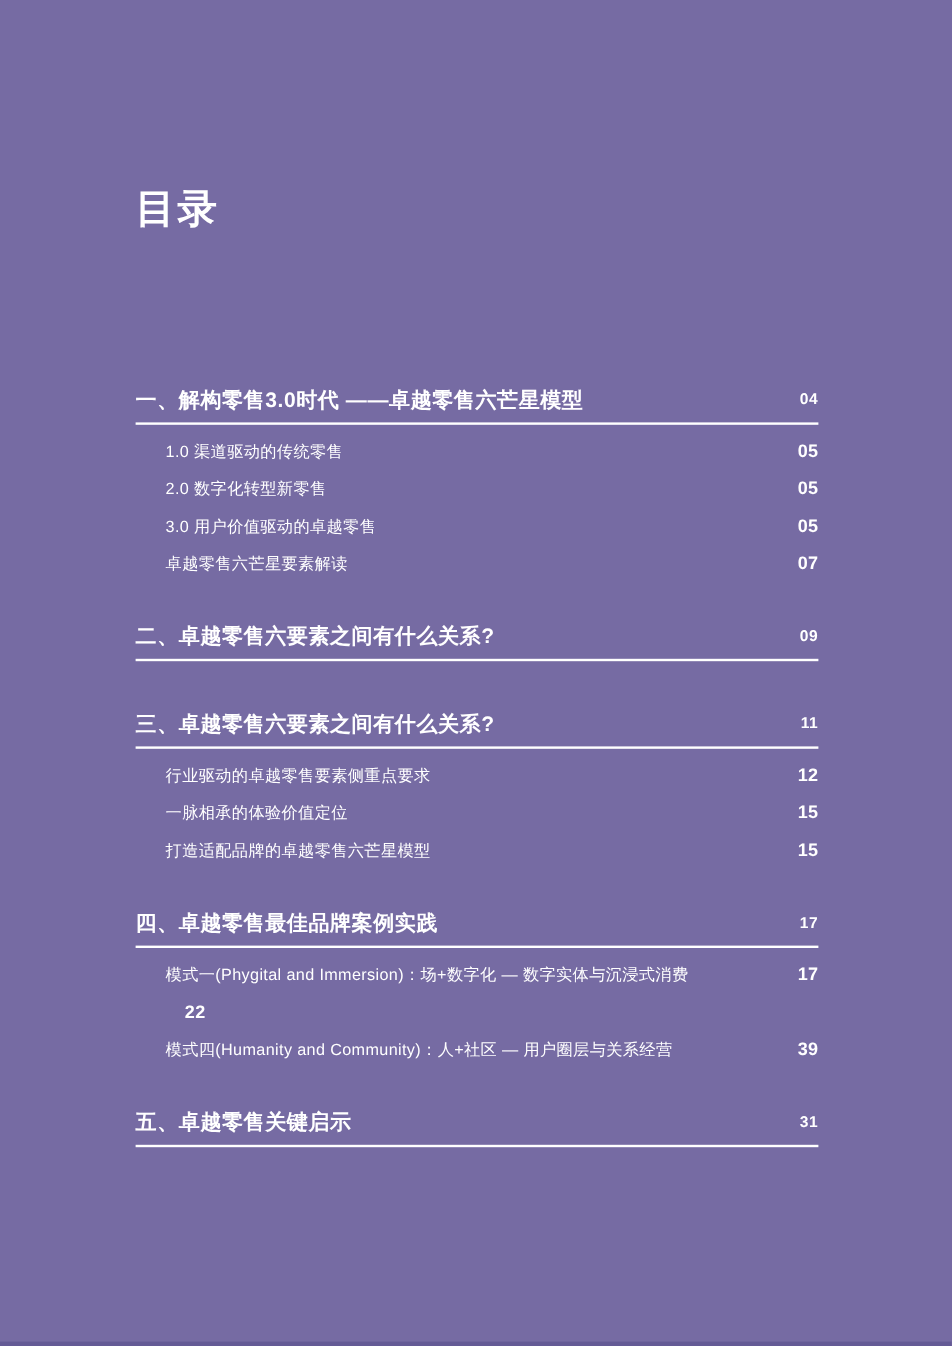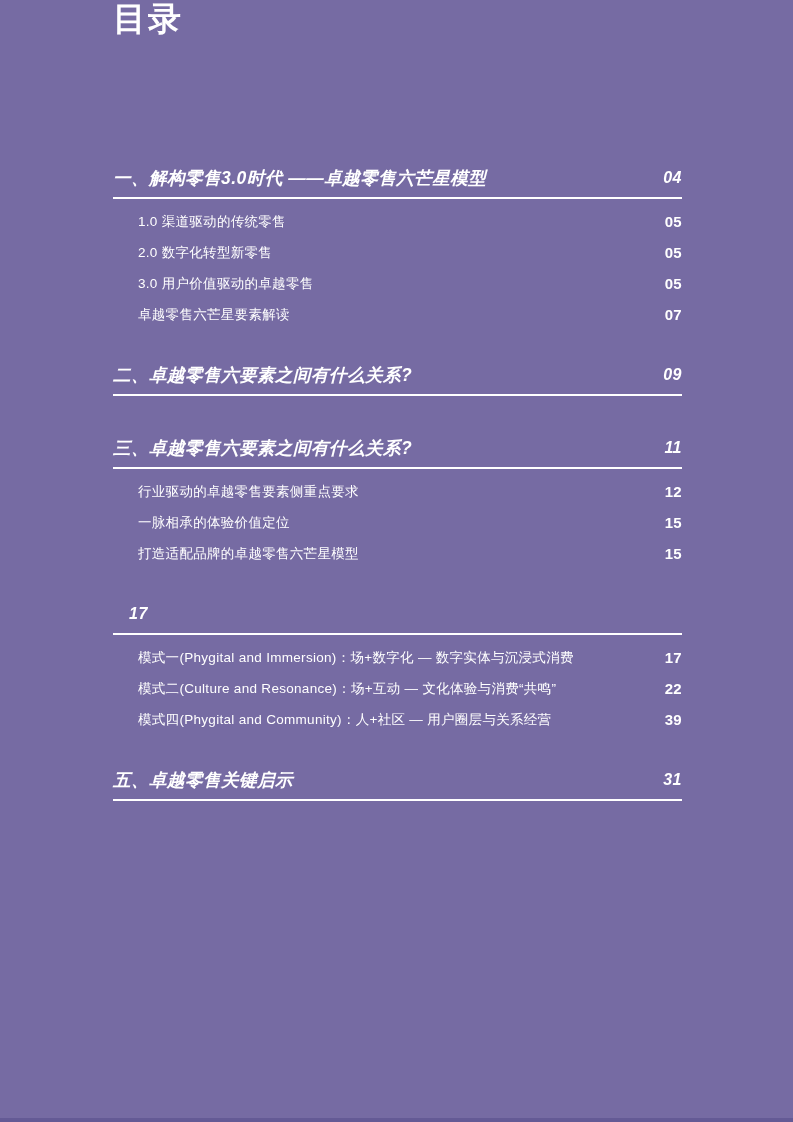--- a/index.html
+++ b/index.html
@@ -14,43 +14,43 @@
   }
   .page {
     position: absolute;
     inset: 0;
   }
   .content {
     position: absolute;
     left: 113px;
     top: 0;
     width: 569px;
+    padding-top: 155px;
   }
   h1.doc-title {
     margin: 0;
     font-size: 33px;
     line-height: 37px;
     font-weight: bold;
     letter-spacing: 2px;
   }
   .section { margin-top: 42px; }
   .section.first { margin-top: 131px; }
   .heading {
     display: flex;
     justify-content: space-between;
     align-items: center;
     font-weight: bold;
     font-size: 17.5px;
     line-height: 20px;
     letter-spacing: 0.5px;
     cursor: default;
-    font-style: italic;
   }
   .h-page {
-    font-size: 16px;
+    font-size: 13px;
     font-weight: bold;
     flex: none;
     margin-left: 16px;
   }
   .rule {
     height: 2px;
     background: #FFFFFF;
     margin-top: 9px;
   }
   .sub-list { margin-top: 4px; }
@@ -136,34 +136,34 @@
               <span class="s-page">15</span>
             </div>
             <div class="sub-row">
               <span class="s-label">打造适配品牌的卓越零售六芒星模型</span>
               <span class="s-page">15</span>
             </div>
           </div>
         </section>
         <section class="section">
           <div class="heading">
+            <span class="h-title">四、卓越零售最佳品牌案例实践</span>
             <span class="h-page">17</span>
           </div>
           <div class="rule"></div>
           <div class="sub-list">
             <div class="sub-row">
               <span class="s-label">模式一(Phygital and Immersion)：场+数字化 — 数字实体与沉浸式消费</span>
               <span class="s-page">17</span>
             </div>
             <div class="sub-row">
-              <span class="s-label">模式二(Culture and Resonance)：场+互动 — 文化体验与消费“共鸣”</span>
               <span class="s-page">22</span>
             </div>
             <div class="sub-row">
-              <span class="s-label">模式四(Phygital and Community)：人+社区 — 用户圈层与关系经营</span>
+              <span class="s-label">模式四(Humanity and Community)：人+社区 — 用户圈层与关系经营</span>
               <span class="s-page">39</span>
             </div>
           </div>
         </section>
         <section class="section">
           <div class="heading">
             <span class="h-title">五、卓越零售关键启示</span>
             <span class="h-page">31</span>
           </div>
           <div class="rule"></div>

